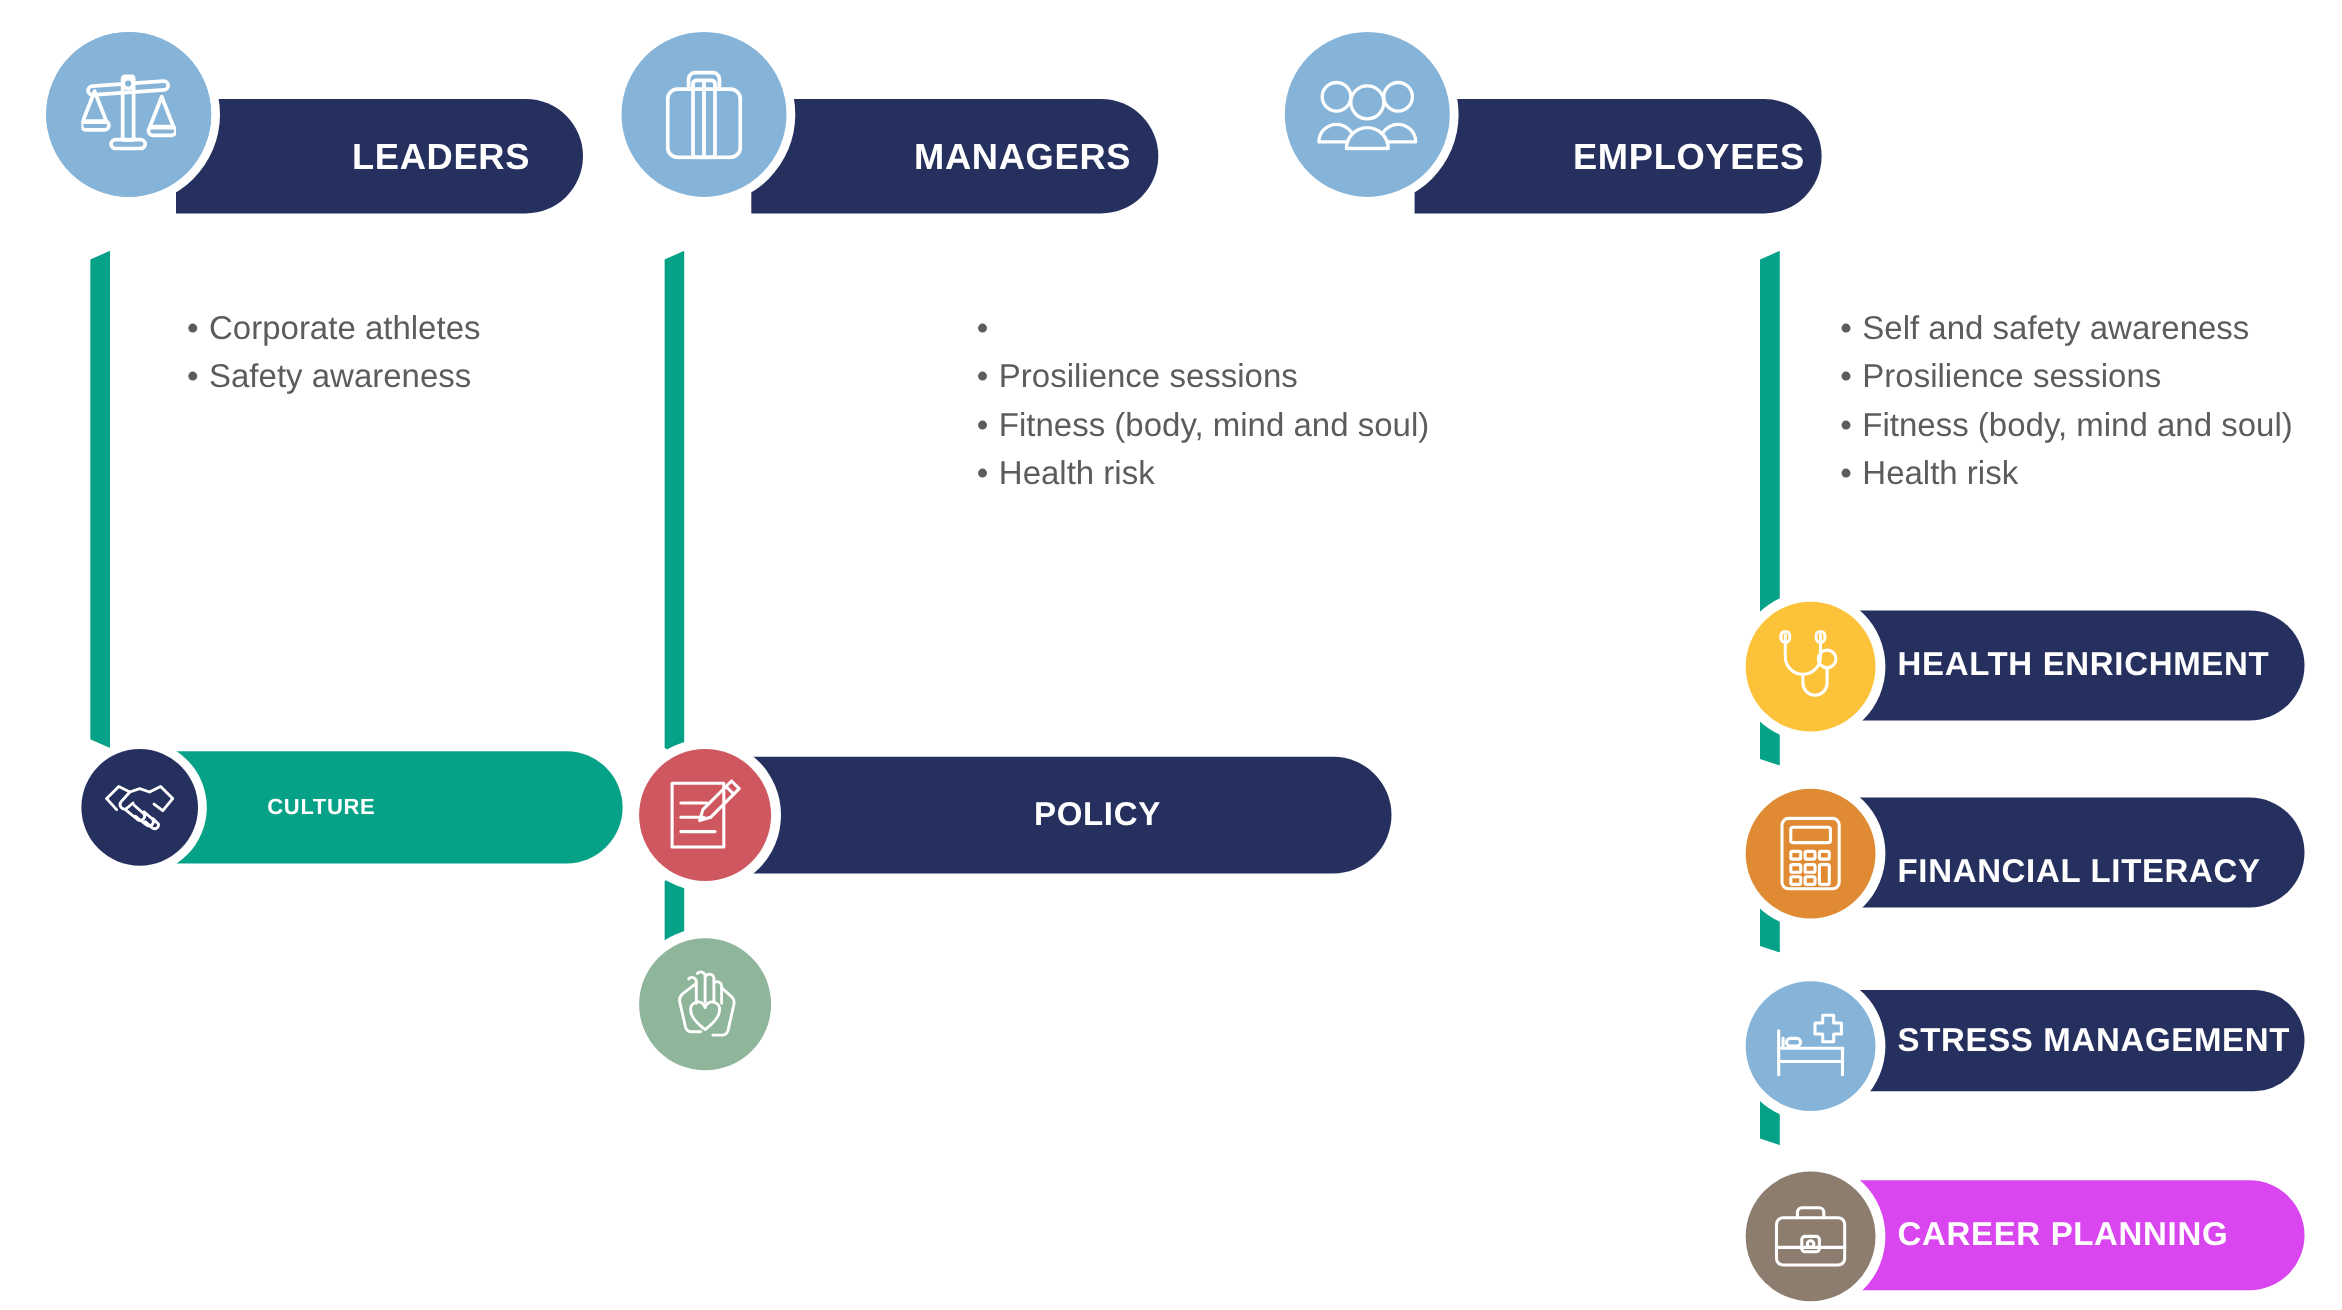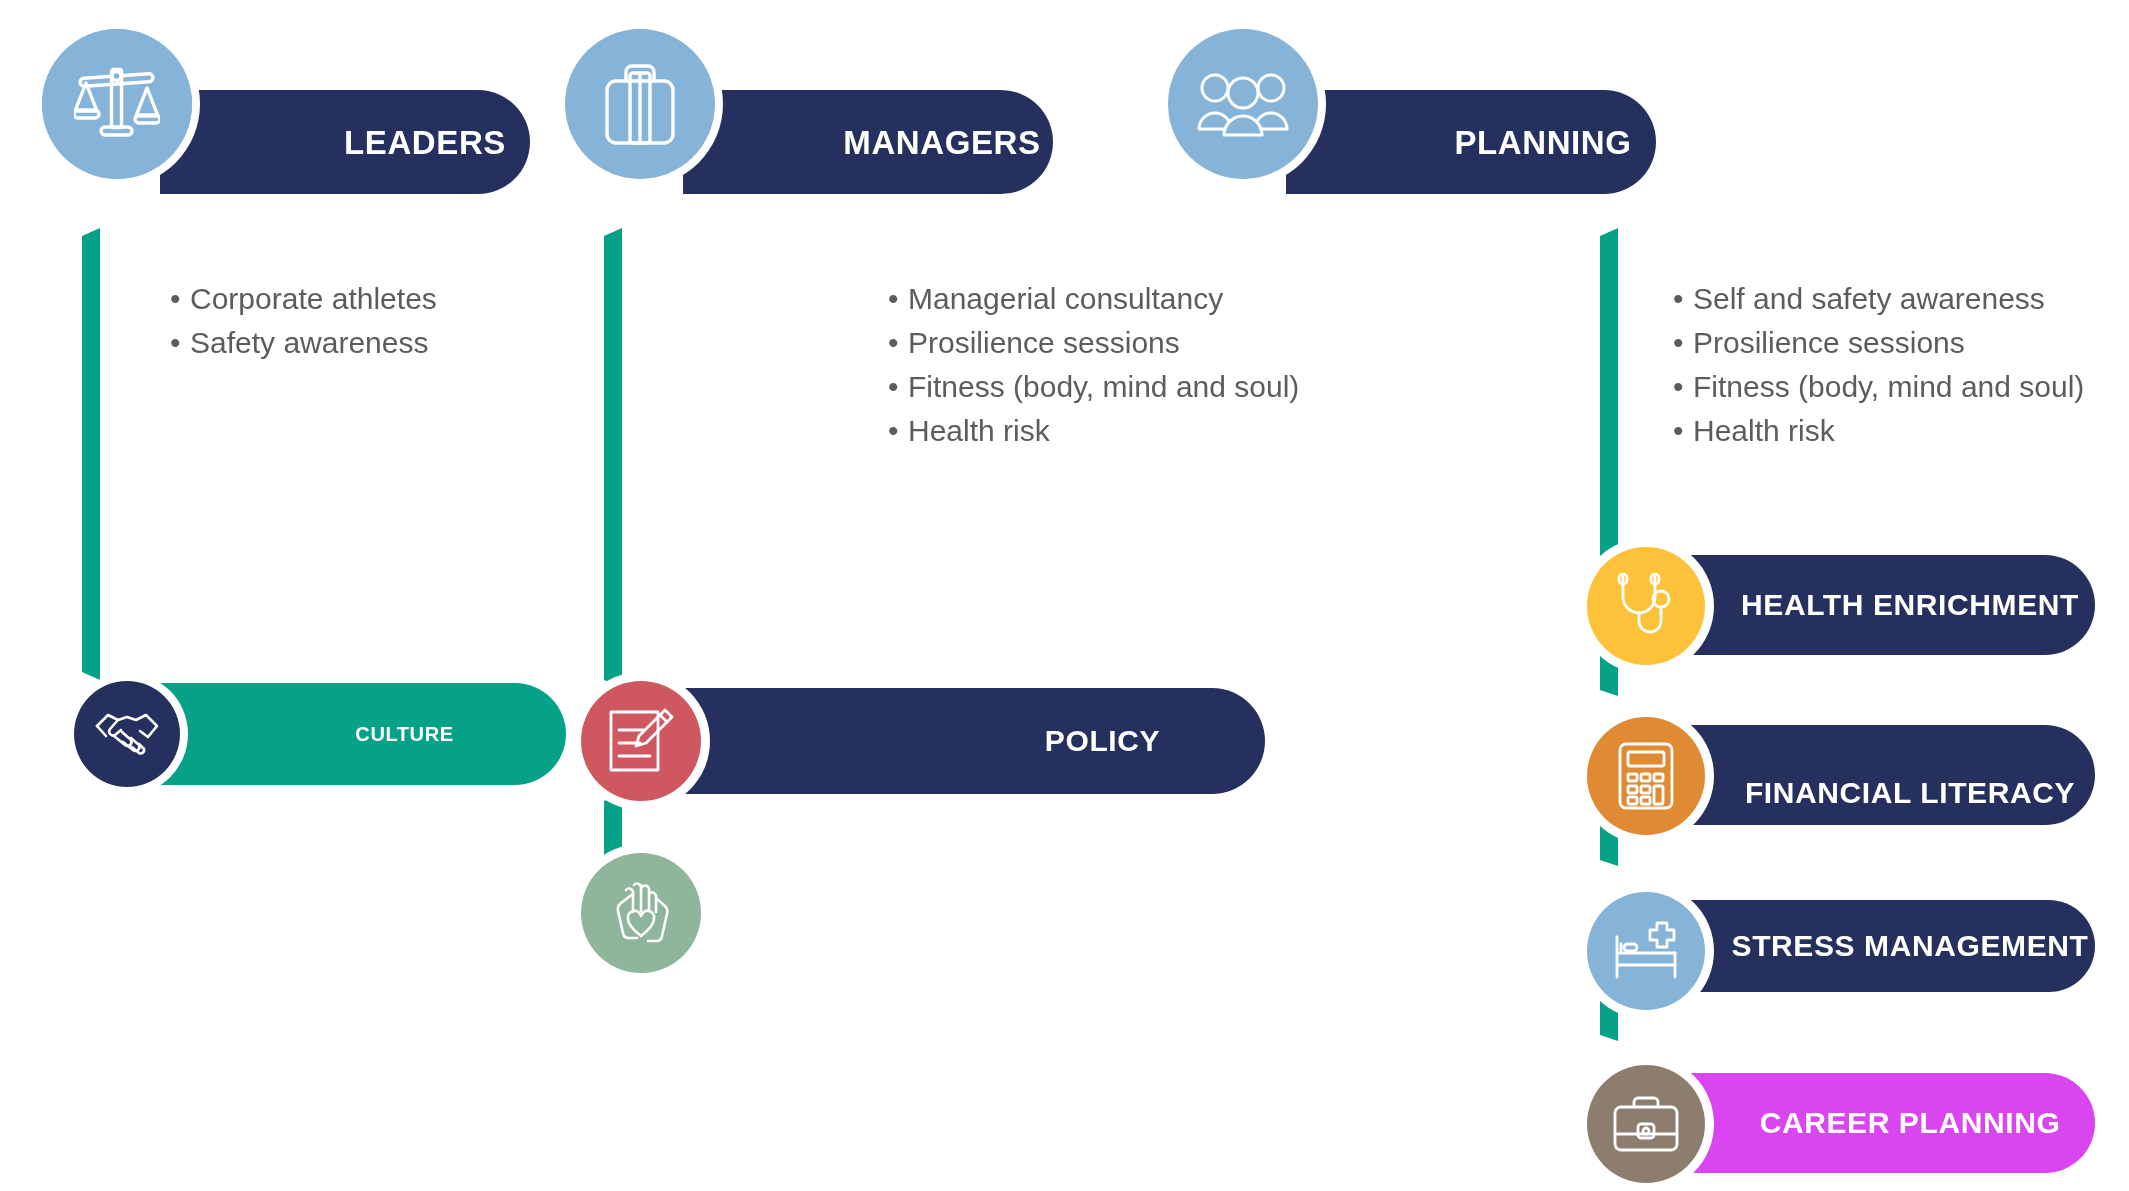--- a/index.html
+++ b/index.html
@@ -42,21 +42,20 @@
   }
   .circle svg { display: block; }
 
   
   .pill {
     position: absolute;
     display: flex;
     align-items: center;
     box-sizing: border-box;
     z-index: 2;
-    justify-content: center;
   }
   .pill-label {
     color: #ffffff;
     font-weight: bold;
     letter-spacing: 0.6px;
     white-space: nowrap;
     line-height: 1;
   }
 
   
@@ -188,21 +187,20 @@
     </span>
   </div>
 
   <div class="pill" style="left:683px; top:90px; width:370px; height:104px; background:#25305e; border-radius:0 52px 52px 0; padding-left:148px;">
     <span class="pill-label" style="font-size:33px;">MANAGERS</span>
   </div>
 
   <div class="bullets" style="left:888px; top:277px;">
     <div class="row">
       <span class="dot">•</span>
-      <span class="txt">Managerial consultancy</span>
     </div>
     <div class="row">
       <span class="dot">•</span>
       <span class="txt">Prosilience sessions</span>
     </div>
     <div class="row">
       <span class="dot">•</span>
       <span class="txt">Fitness (body, mind and soul)</span>
     </div>
     <div class="row">
@@ -272,21 +270,21 @@
         <path d="M2 58 a16 16 0 0 1 32 0 Z"></path>
         <circle cx="74" cy="17" r="13"></circle>
         <path d="M58 58 a16 16 0 0 1 32 0 Z"></path>
         <circle cx="46" cy="22" r="15" fill="#86b4d8"></circle>
         <path d="M27 64 a19 19 0 0 1 38 0 Z" fill="#86b4d8"></path>
       </svg>
     </span>
   </div>
 
   <div class="pill" style="left:1286px; top:90px; width:370px; height:104px; background:#25305e; border-radius:0 52px 52px 0; padding-left:144px;">
-    <span class="pill-label" style="font-size:33px;">PLANNING</span>
+    <span class="pill-label" style="font-size:33px;">EMPLOYEES</span>
   </div>
 
   <div class="bullets" style="left:1673px; top:277px;">
     <div class="row">
       <span class="dot">•</span>
       <span class="txt">Self and safety awareness</span>
     </div>
     <div class="row">
       <span class="dot">•</span>
       <span class="txt">Prosilience sessions</span>

